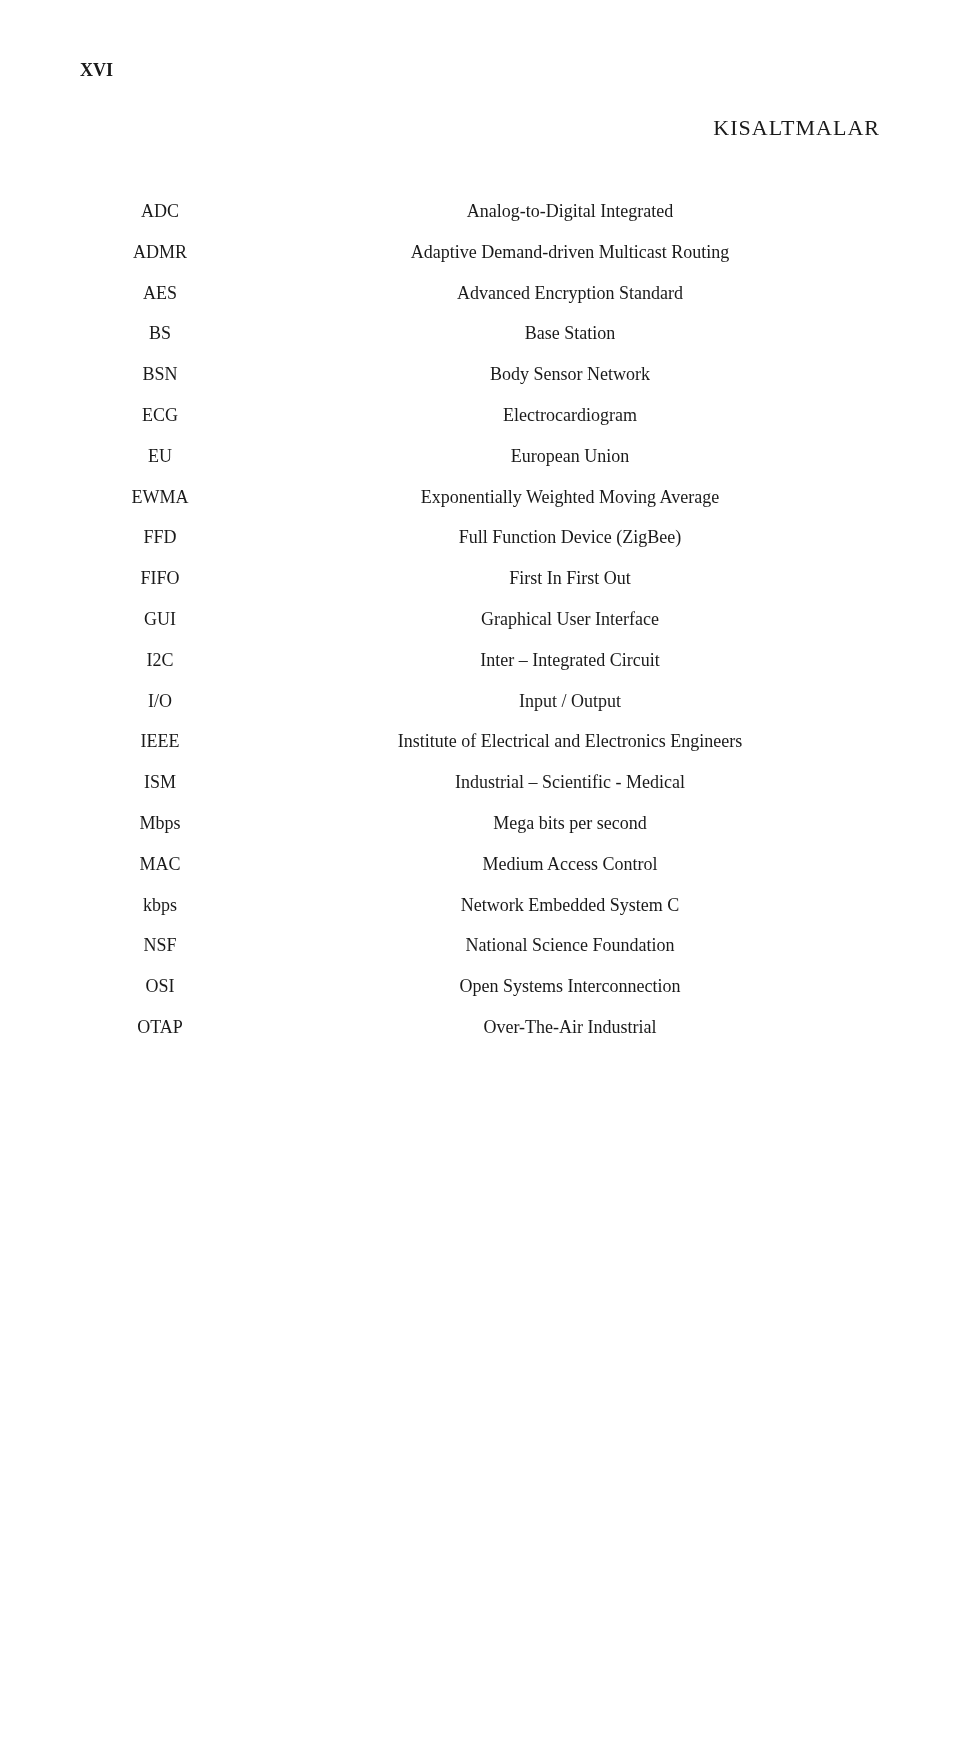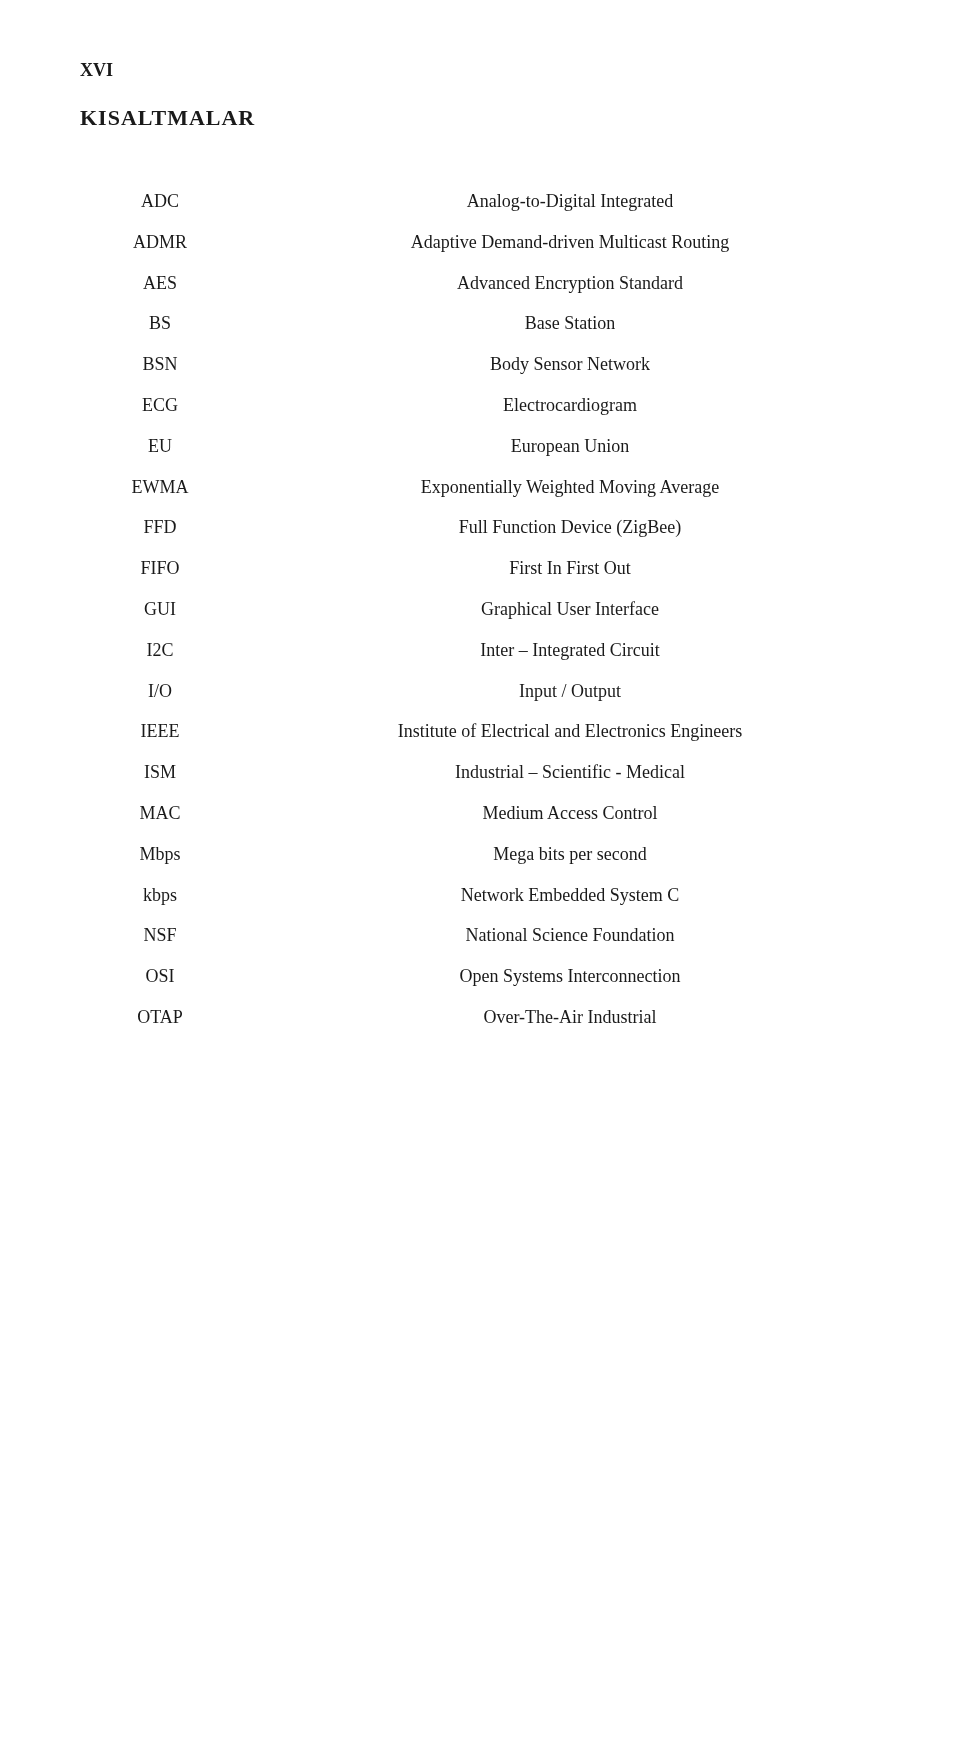--- a/index.html
+++ b/index.html
@@ -14,27 +14,27 @@
       font-size: 18px;
       color: #1a1a1a;
       width: 960px;
       min-height: 1761px;
       padding: 60px 80px 80px 80px;
     }
 
     .page-number {
       font-size: 18px;
       font-weight: bold;
-      margin-bottom: 24px;
+      margin-bottom: 34px;
     }
 
     .page-title {
-      text-align: left;
+      text-align: right;
       font-size: 22px;
-      font-weight: bold;
+      font-weight: normal;
       margin-bottom: 50px;
       letter-spacing: 1px;
     }
 
     .abbreviations-table {
       width: 100%;
       border-collapse: collapse;
     }
 
     .abbreviations-table tr td {
@@ -118,26 +118,26 @@
       </tr>
       <tr>
         <td>IEEE</td>
         <td>Institute of Electrical and Electronics Engineers</td>
       </tr>
       <tr>
         <td>ISM</td>
         <td>Industrial – Scientific - Medical</td>
       </tr>
       <tr>
+        <td>Mbps</td>
+        <td>Mega bits per second</td>
+      </tr>
+      <tr>
         <td>MAC</td>
         <td>Medium Access Control</td>
-      </tr>
-      <tr>
-        <td>Mbps</td>
-        <td>Mega bits per second</td>
       </tr>
       <tr>
         <td>kbps</td>
         <td>Network Embedded System C</td>
       </tr>
       <tr>
         <td>NSF</td>
         <td>National Science Foundation</td>
       </tr>
       <tr>

